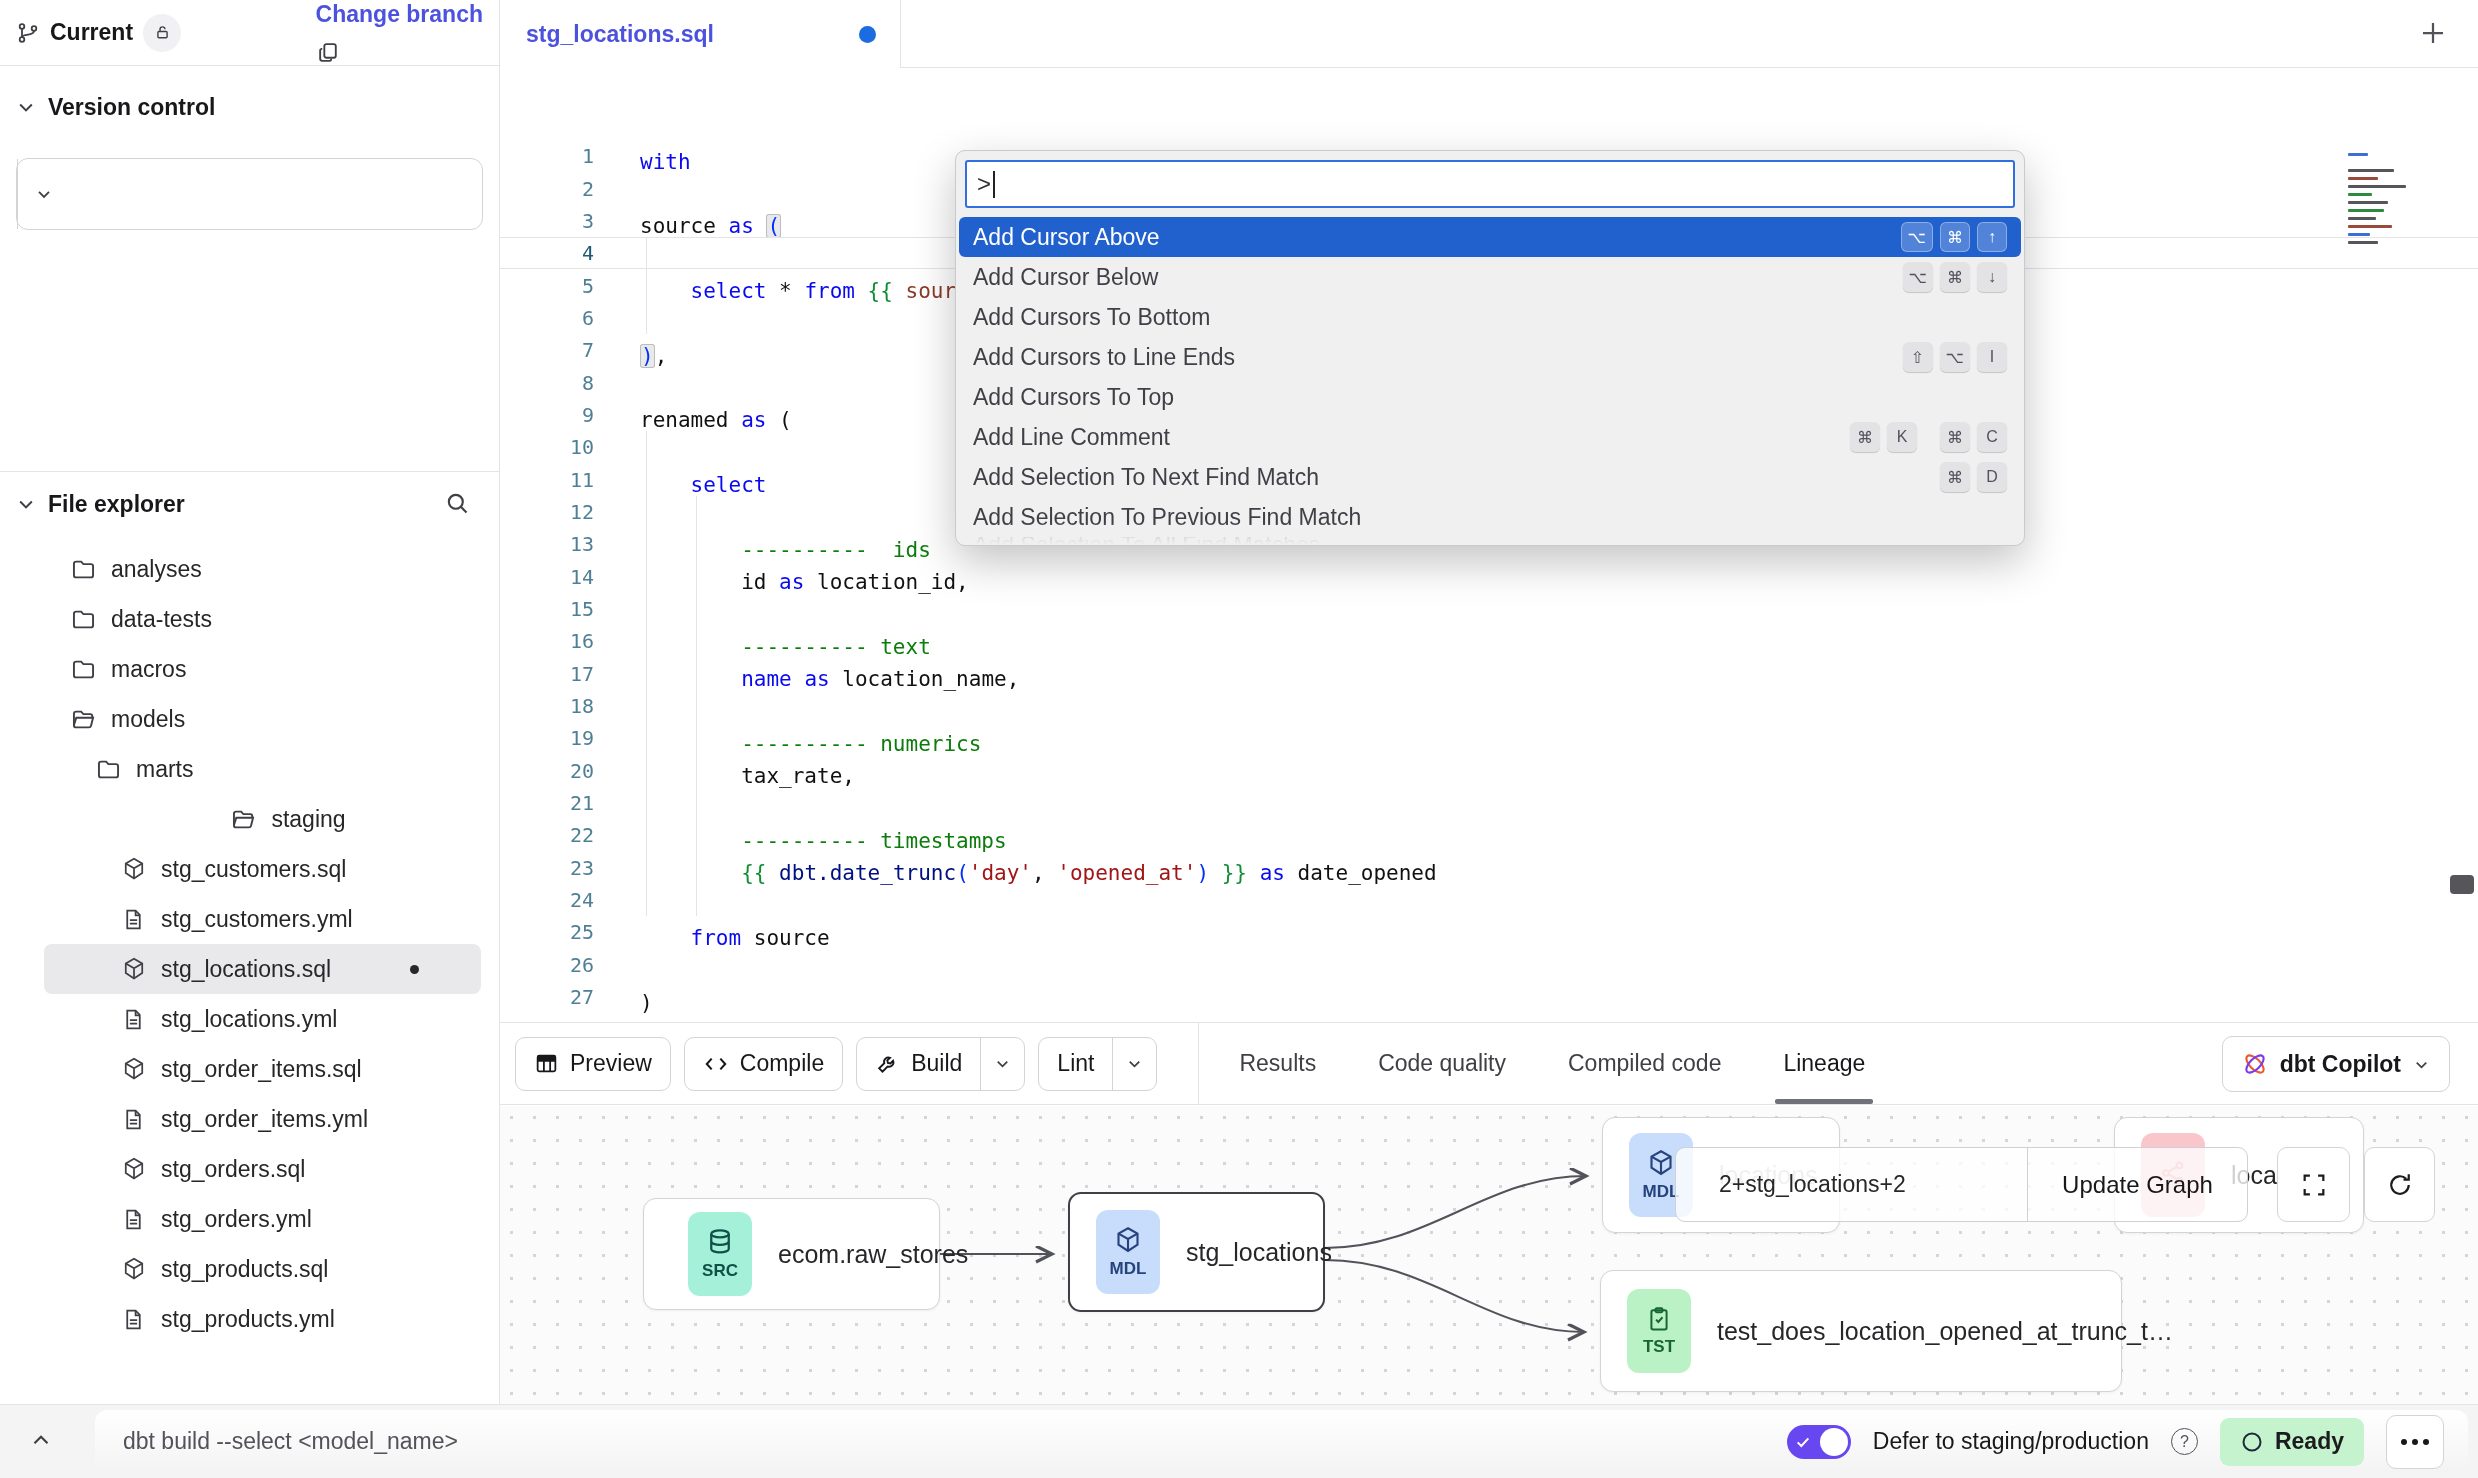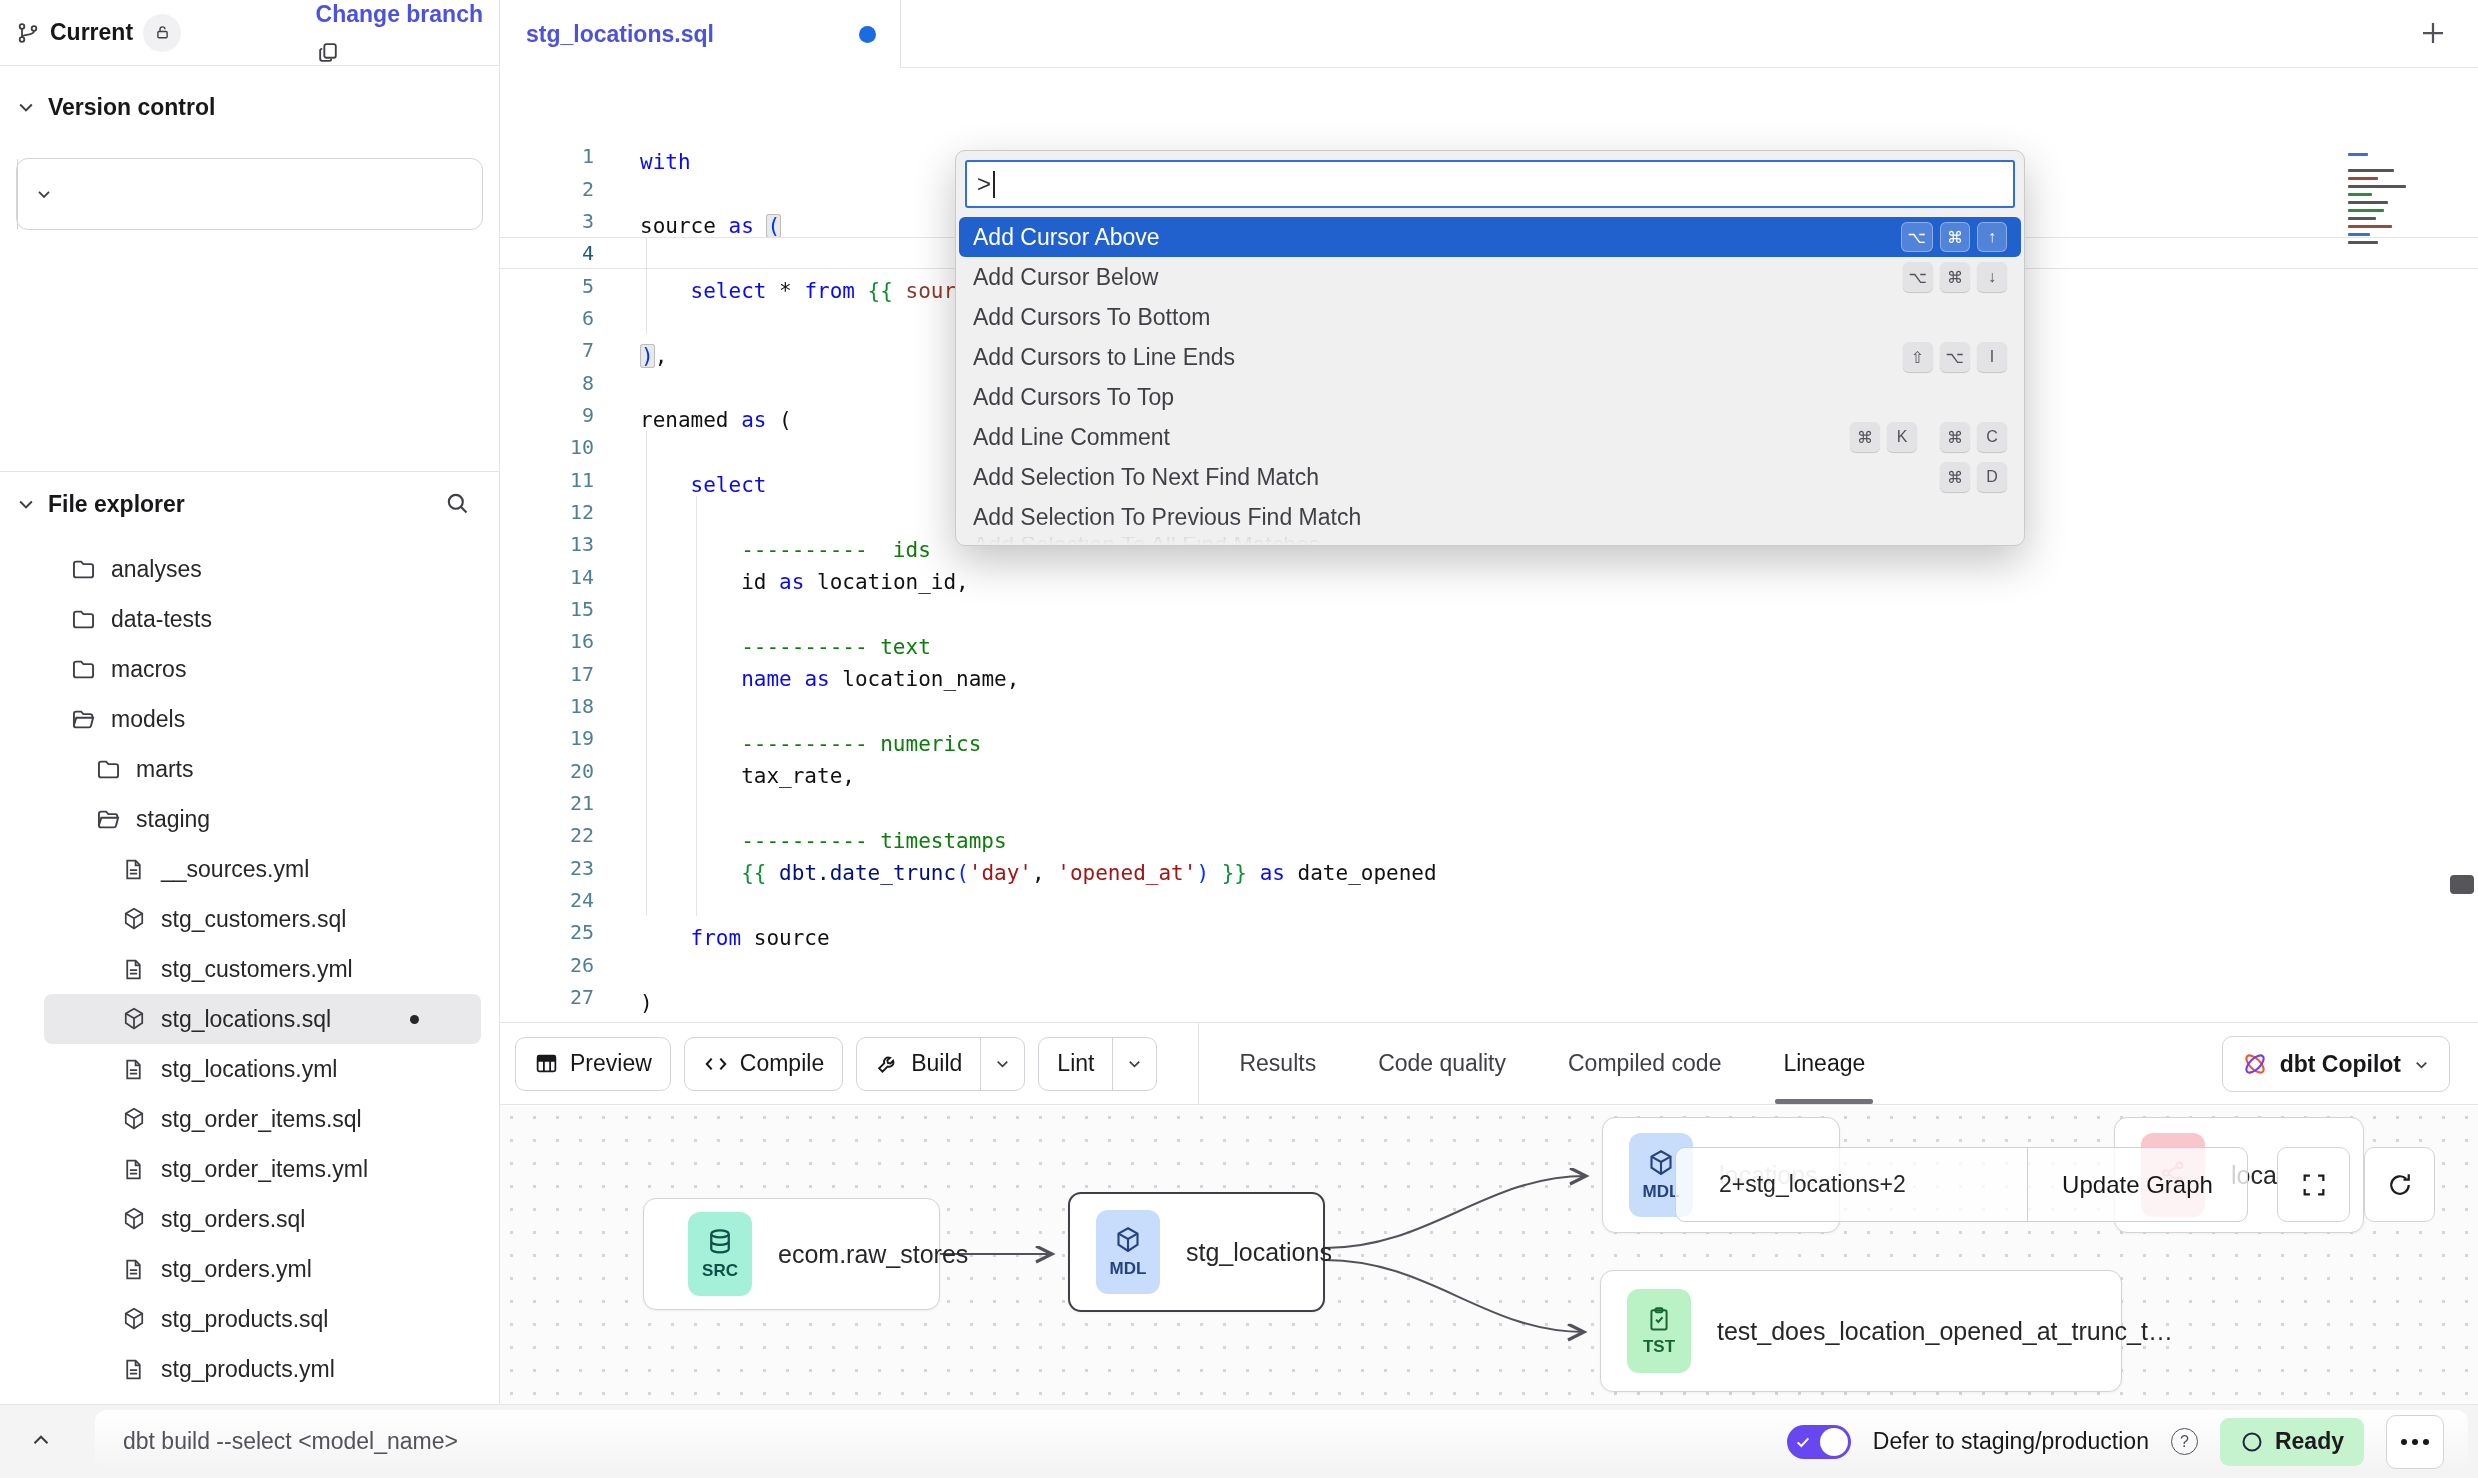--- a/index.html
+++ b/index.html
@@ -218,38 +218,28 @@
             <span>models</span>
           </div>
           <div class="fe-row" style="padding-left: 51px;">
             <span class="ico">
               <svg width="27" height="27" viewBox="0 0 24 24" fill="none" stroke="#3f3f46" stroke-width="1.7">
                 <path d="M3.5 7c0-1.1.9-2 2-2h4.4l2 2.2h6.6c1.1 0 2 .9 2 2V17c0 1.1-.9 2-2 2h-13c-1.1 0-2-.9-2-2z"></path>
               </svg>
             </span>
             <span>marts</span>
           </div>
-          <div class="fe-row" style="padding-left: 51px;">
+          <div class="fe-row" style="padding-left: 51px; justify-content: center;">
             <span class="ico">
               <svg width="27" height="27" viewBox="0 0 24 24" fill="none" stroke="#3f3f46" stroke-width="1.7">
                 <path d="M3.5 17V7c0-1.1.9-2 2-2h4.4l2 2.2h6.1c1 0 1.8.8 1.8 1.8v.7"></path>
                 <path d="M5.6 10.5h14.9l-1.8 7c-.2.9-1 1.5-1.9 1.5H5.5c-1.1 0-2-.9-2-2z"></path>
               </svg>
             </span>
             <span>staging</span>
-          </div>
-          <div class="fe-row" style="padding-left: 76px;">
-            <span class="ico">
-              <svg width="25" height="25" viewBox="0 0 24 24" fill="none" stroke="#3f3f46" stroke-width="1.7">
-                <path d="M6 3.5h8l4 4V20.5H6z"></path>
-                <path d="M14 3.5V8h4"></path>
-                <path d="M8.5 12.5h7M8.5 16h7"></path>
-              </svg>
-            </span>
-            <span>__sources.yml</span>
           </div>
           <div class="fe-row" style="padding-left: 76px;">
             <span class="ico">
               <svg width="26" height="26" viewBox="0 0 24 24" fill="none" stroke="#3f3f46" stroke-width="1.6">
                 <path d="M12 2.6l7.6 4.3v8.8L12 20.8 4.4 15.7V6.9z"></path>
                 <path d="M4.4 6.9L12 11.2l7.6-4.3M12 11.2v9.6"></path>
               </svg>
             </span>
             <span>stg_customers.sql</span>
           </div>

